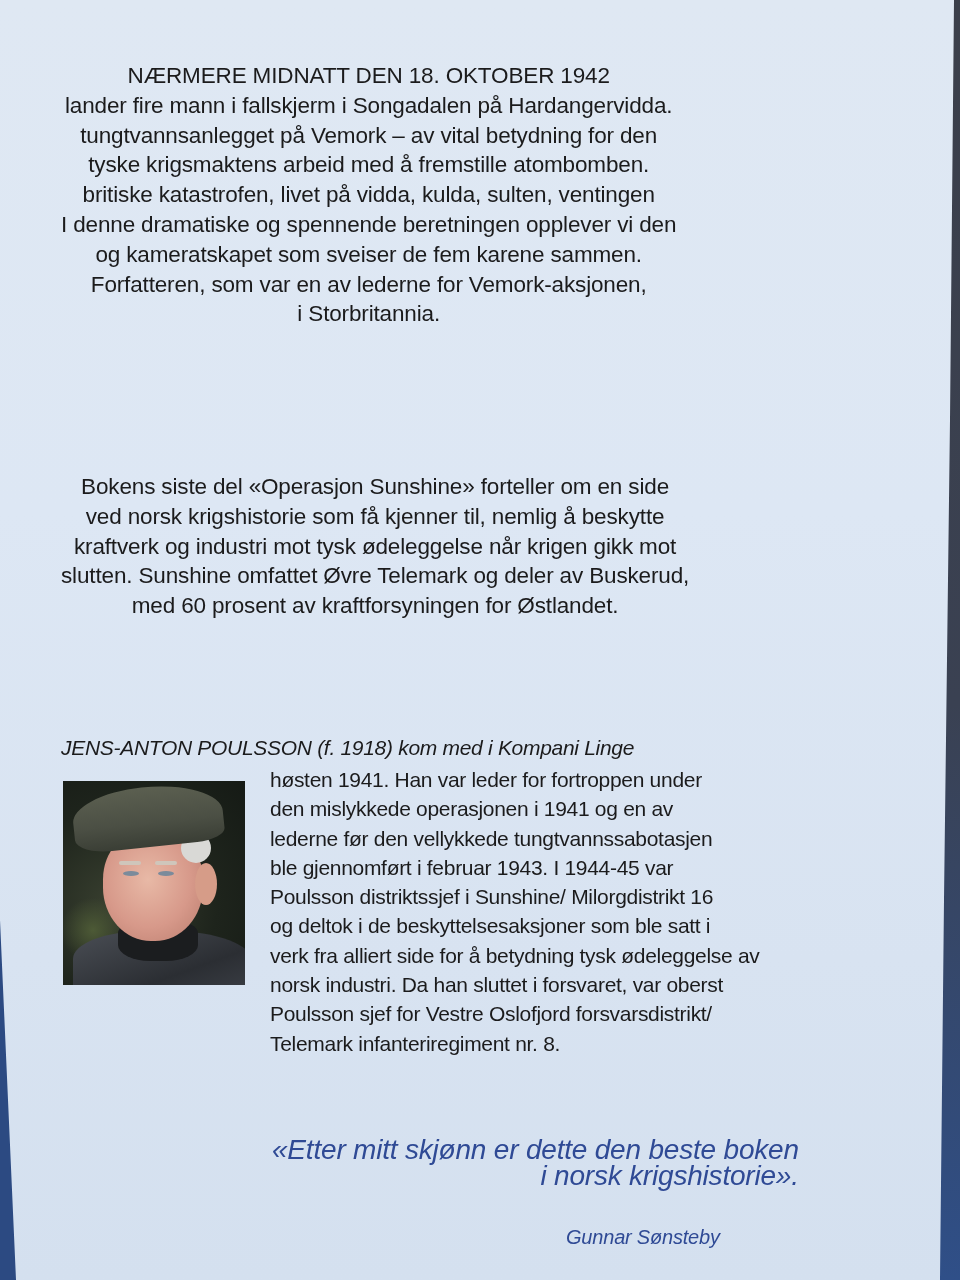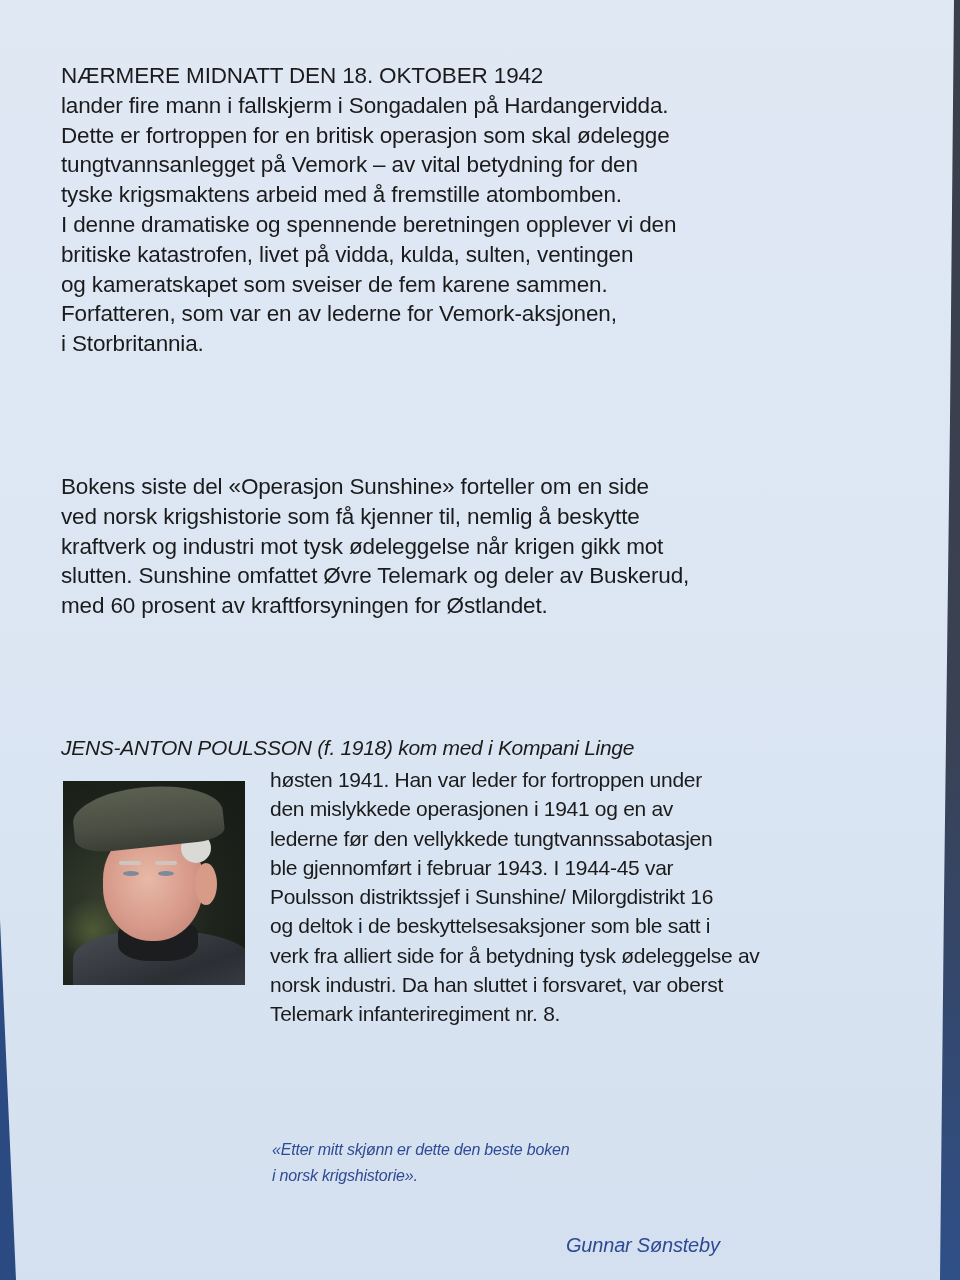--- a/index.html
+++ b/index.html
@@ -35,20 +35,21 @@
       position: absolute;
       left: 61px;
       color: #1b1b1c;
       font-size: 22.5px;
       line-height: 29.8px;
       letter-spacing: -0.15px;
       white-space: nowrap;
     }
     .body-text .line {
       display: block;
+      text-align: center;
     }
     #intro { top: 61px; }
     #sunshine { top: 472px; }
     .bio-head {
       position: absolute;
       left: 61px;
       top: 736px;
       color: #1b1b1c;
       font-size: 21px;
       font-style: italic;
@@ -140,54 +141,53 @@
       border-radius: 2px;
       top: 80px;
     }
     .photo .brow.l { left: 56px; }
     .photo .brow.r { left: 92px; }
     .quote {
       position: absolute;
       left: 272px;
       top: 1137px;
       color: #2f4a95;
-      font-size: 16px;
+      font-size: 28px;
       line-height: 26px;
       font-style: italic;
       letter-spacing: -0.2px;
       white-space: nowrap;
+      text-align: right;
     }
     .quote .line { display: block; }
     .quote-author {
       position: absolute;
       left: 566px;
       top: 1226px;
       color: #2f4a95;
       font-size: 20px;
       font-style: italic;
       letter-spacing: -0.2px;
       white-space: nowrap;
-      margin-top: 8px;
     }
   </style>
 </head>
 <body>
 
 <div class="edge-right"></div>
 
 <div class="page">
 
   <div class="body-text" id="intro">
     <span class="line">NÆRMERE MIDNATT DEN 18. OKTOBER 1942</span>
     <span class="line">lander fire mann i fallskjerm i Songadalen på Hardangervidda.</span>
-    <span class="line">Dette er fortroppen for en britisk operasjon som skal ødelegge</span>
     <span class="line">tungtvannsanlegget på Vemork – av vital betydning for den</span>
     <span class="line">tyske krigsmaktens arbeid med å fremstille atombomben.</span>
+    <span class="line">britiske katastrofen, livet på vidda, kulda, sulten, ventingen</span>
     <span class="line">I denne dramatiske og spennende beretningen opplever vi den</span>
-    <span class="line">britiske katastrofen, livet på vidda, kulda, sulten, ventingen</span>
     <span class="line">og kameratskapet som sveiser de fem karene sammen.</span>
     <span class="line">Forfatteren, som var en av lederne for Vemork-aksjonen,</span>
     <span class="line">i Storbritannia.</span>
   </div>
 
   <div class="body-text" id="sunshine">
     <span class="line">Bokens siste del «Operasjon Sunshine» forteller om en side</span>
     <span class="line">ved norsk krigshistorie som få kjenner til, nemlig å beskytte</span>
     <span class="line">kraftverk og industri mot tysk ødeleggelse når krigen gikk mot</span>
     <span class="line">slutten. Sunshine omfattet Øvre Telemark og deler av Buskerud,</span>
@@ -212,20 +212,21 @@
 
   <div class="bio-body">
     <span class="line">høsten 1941. Han var leder for fortroppen under</span>
     <span class="line">den mislykkede operasjonen i 1941 og en av</span>
     <span class="line">lederne før den vellykkede tungtvannssabotasjen</span>
     <span class="line">ble gjennomført i februar 1943. I 1944-45 var</span>
     <span class="line">Poulsson distriktssjef i Sunshine/ Milorgdistrikt 16</span>
     <span class="line">og deltok i de beskyttelsesaksjoner som ble satt i</span>
     <span class="line">verk fra alliert side for å betydning tysk ødeleggelse av</span>
     <span class="line">norsk industri. Da han sluttet i forsvaret, var oberst</span>
+    <span class="line">Poulsson sjef for Vestre Oslofjord forsvarsdistrikt/</span>
     <span class="line">Telemark infanteriregiment nr. 8.</span>
   </div>
 
   <div class="quote">
     <span class="line">«Etter mitt skjønn er dette den beste boken</span>
     <span class="line">i norsk krigshistorie».</span>
   </div>
   <div class="quote-author">Gunnar Sønsteby</div>
 
 </div>

